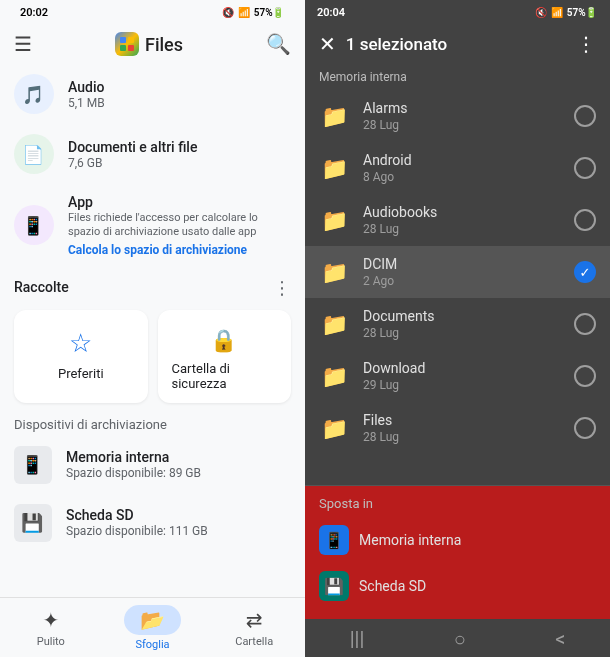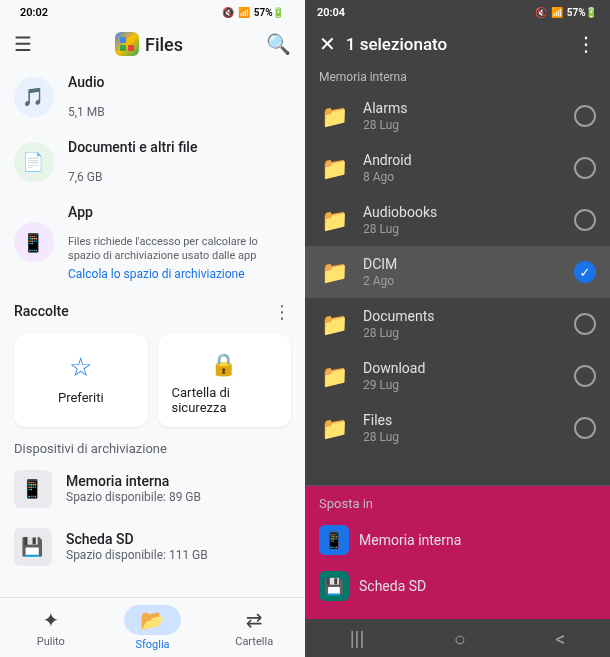--- a/index.html
+++ b/index.html
@@ -101,22 +101,22 @@
       justify-content: center;
       font-size: 18px;
       color: #4285f4;
     }
 
     .storage-item-icon.green { background: #e6f4ea; color: #34a853; }
     .storage-item-icon.purple { background: #f3e8fd; color: #9c27b0; }
 
     .storage-item-info { flex: 1; }
     .storage-item-title { font-size: 14px; font-weight: 500; color: #202124; }
-    .storage-item-sub { font-size: 12px; color: #5f6368; margin-top: 15px; }
-    .storage-item-sub.link { color: #1a73e8; }
+    .storage-item-sub { font-size: 12px; color: #5f6368; margin-top: 1px; }
+    .storage-item-sub.link { color: #1a73e8; font-weight: bold; }
 
     .section-header {
       display: flex;
       justify-content: space-between;
       align-items: center;
       padding: 10px 14px 6px 14px;
       font-size: 14px;
       font-weight: 500;
       color: #202124;
     }
@@ -313,21 +313,21 @@
     }
 
     .file-checkbox.checked {
       background: #1a73e8;
       border-color: #1a73e8;
       color: #fff;
       font-size: 13px;
     }
 
     .move-section {
-      background: #be185d;
+      background: #b91c1c;
       padding: 10px 14px;
       border-top: 1px solid #555;
     }
 
     .move-label {
       font-size: 13px;
       color: #bdbdbd;
       margin-bottom: 6px;
     }
 

